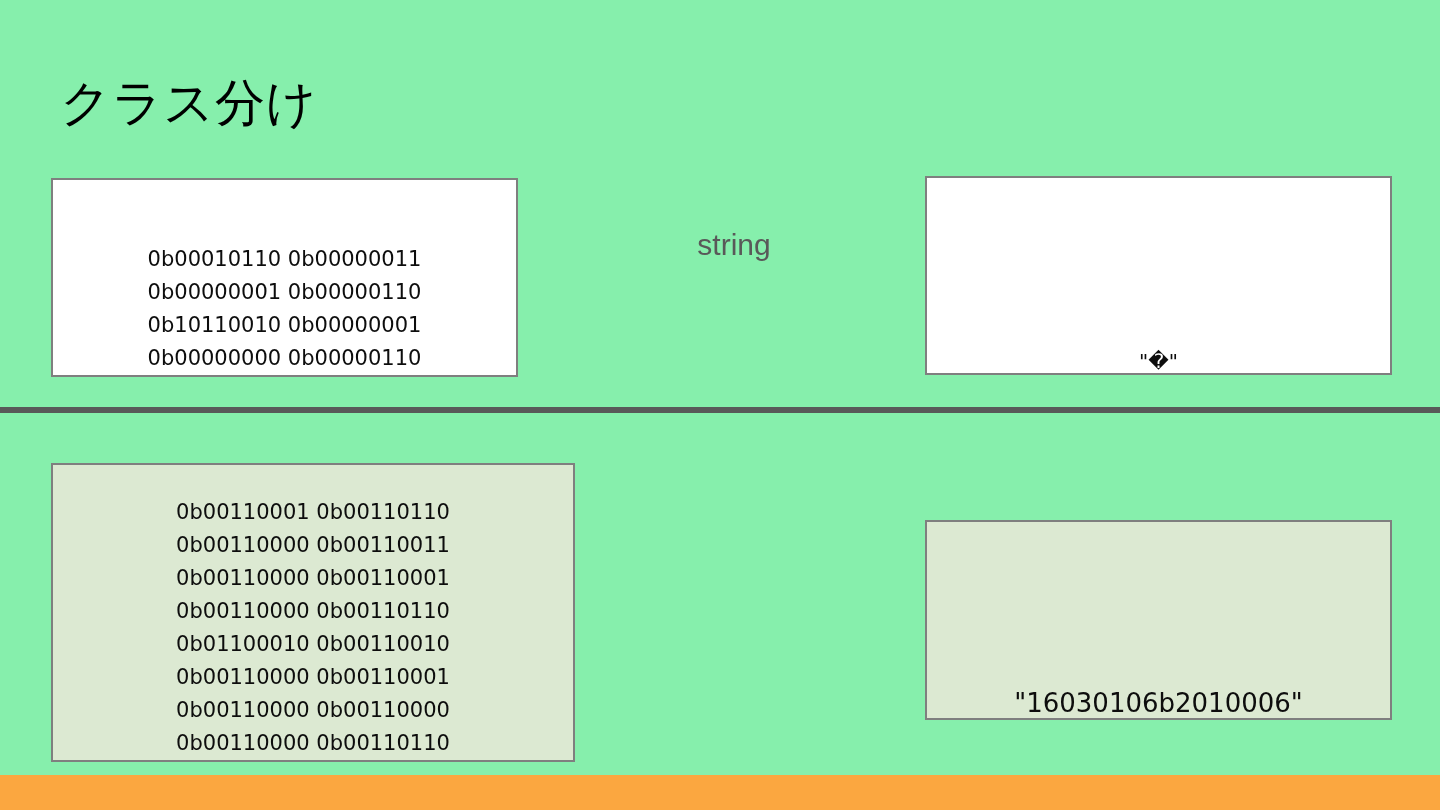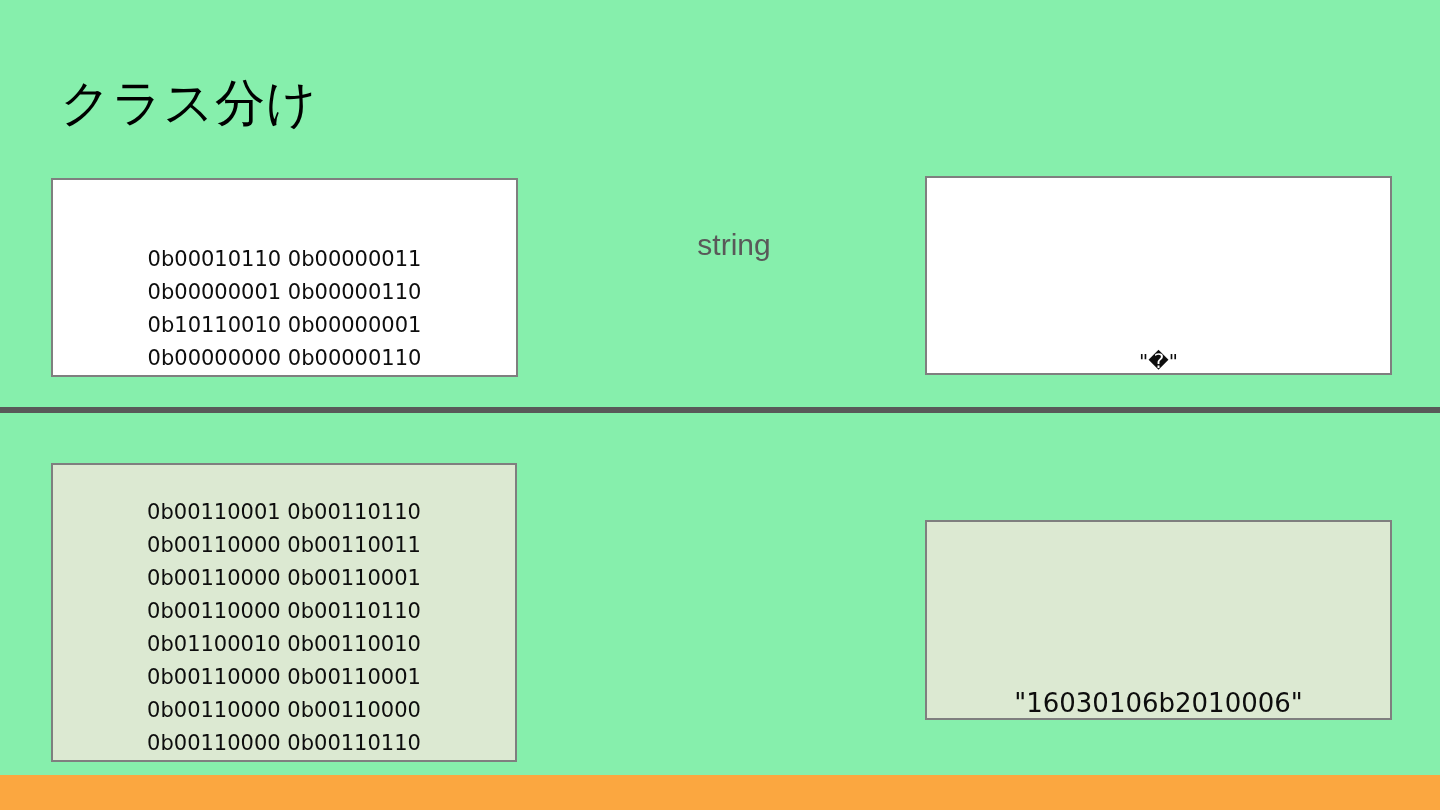--- a/index.html
+++ b/index.html
@@ -92,21 +92,21 @@
     color: #0d0d0d;
     white-space: pre;
   }
   .value-text.small {
     font-size: 20px;
   }
 
   
   #box-top-left   { left: 51px;  top: 178px; width: 467px; height: 199px; }
   #box-top-right  { left: 925px; top: 176px; width: 467px; height: 199px; }
-  #box-bot-left   { left: 51px;  top: 463px; width: 466px; height: 299px; }
+  #box-bot-left   { left: 51px;  top: 463px; width: 524px; height: 299px; }
   #box-bot-right  { left: 925px; top: 520px; width: 467px; height: 200px; }
 
   #label-string    { left: 614px; top: 228px; width: 240px; }
   #label-hexstring { left: 600px; top: 595px; width: 240px; }
 </style>
 </head>
 <body>
 
 <div class="slide">
 

